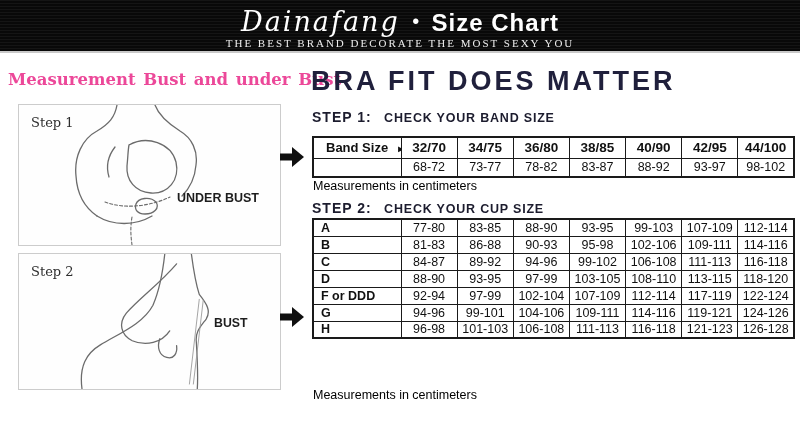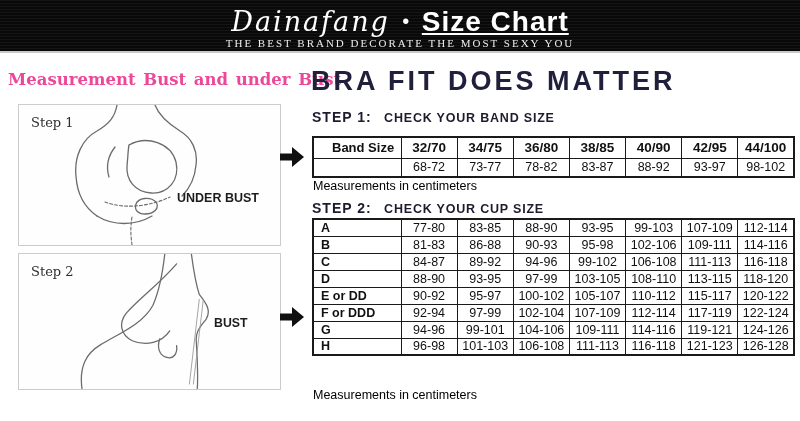--- a/index.html
+++ b/index.html
@@ -10,21 +10,21 @@
   .banner {
     position:absolute; left:0; top:0; width:800px; height:53px;
     background:#0c0c0c;
     background-image:repeating-linear-gradient(0deg,#090909 0 2px,#151515 2px 3px);
     border-bottom:2px solid #c9c9c9;
     text-align:center; color:#fff;
   }
   .brandline { position:absolute; left:0; right:0; top:6px; white-space:nowrap; }
   .brand-script { font-family:"DejaVu Serif", serif; font-style:italic; font-size:27px; letter-spacing:2px; }
   .brand-dot { font-size:20px; margin:0 8px; position:relative; top:-3px; }
-  .brand-title { font-family:"Liberation Sans", sans-serif; font-weight:bold; font-size:28px; letter-spacing:1px;text-decoration:underline; }
+  .brand-title { font-family:"Liberation Sans", sans-serif; font-weight:bold; font-size:24px; letter-spacing:1px; }
   .tagline { position:absolute; left:0; right:0; top:37px; font-family:"Liberation Serif", serif;
              font-size:11px; letter-spacing:2px; color:#eee; }
 
   
   .left-heading { position:absolute; left:8px; top:70px; font-family:"DejaVu Serif", serif;
                   font-weight:700; font-size:16.5px; color:#ec4899; word-spacing:2px; }
   .stepbox { position:absolute; left:18px; width:263px; background:#fefefe; border:1px solid #cccccc; }
   #stepbox1 { top:104px; height:142px; }
   #stepbox2 { top:253px; height:137px; }
   .step-label { position:absolute; left:12px; top:10px; font-family:"DejaVu Serif", serif;
@@ -51,21 +51,21 @@
   table.sizes { position:absolute; left:312px; width:483px; border-collapse:collapse;
                 table-layout:fixed; border:2px solid #1a1a1a; background:#fff; }
   #bandtable { top:136px; }
   #cuptable  { top:218px; }
   table.sizes th, table.sizes td { border:1px solid #1a1a1a; text-align:center; vertical-align:middle;
                 color:#111; overflow:hidden; white-space:nowrap; }
   table.sizes th { font-size:13.5px; font-weight:bold; height:21px; }
   table.sizes td { font-size:12.5px; height:17px; }
   #bandtable td { height:19px; }
   table.sizes td.first { text-align:left; padding-left:7px; font-weight:bold; }
-  th.first .cellwrap { display:flex; align-items:center; justify-content:flex-start; padding-left:18px; }
+  th.first .cellwrap { display:flex; align-items:center; justify-content:flex-start; padding-left:12px; }
   th.first .tri { font-size:10px; margin-left:10px; position:relative; top:1px; }
   th.first .collabel { font-size:13px; }
 
   .note { position:absolute; left:313px; font-size:12.5px; color:#000000; }
   #note1 { top:179px; }
   #note2 { top:388px; }
 </style>
 </head>
 <body>
 
@@ -219,30 +219,20 @@
           <td class="first">D</td>
           <td>88-90</td>
           <td>93-95</td>
           <td>97-99</td>
           <td>103-105</td>
           <td>108-110</td>
           <td>113-115</td>
           <td>118-120</td>
         </tr>
         <tr>
-          <td class="first">E or DD</td>
-          <td>90-92</td>
-          <td>95-97</td>
-          <td>100-102</td>
-          <td>105-107</td>
-          <td>110-112</td>
-          <td>115-117</td>
-          <td>120-122</td>
-        </tr>
-        <tr>
           <td class="first">F or DDD</td>
           <td>92-94</td>
           <td>97-99</td>
           <td>102-104</td>
           <td>107-109</td>
           <td>112-114</td>
           <td>117-119</td>
           <td>122-124</td>
         </tr>
         <tr>

